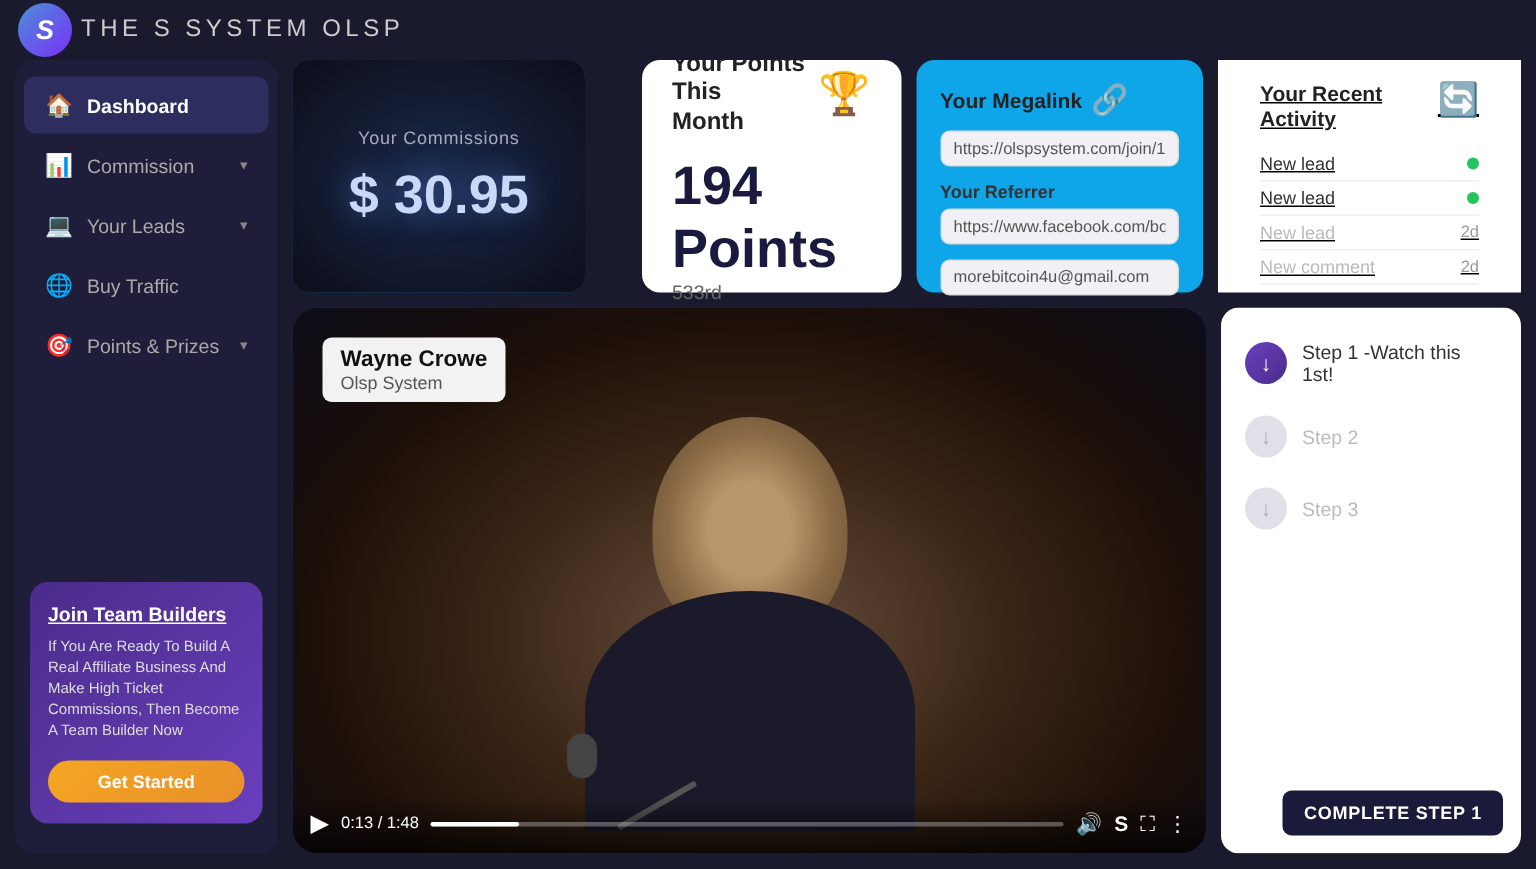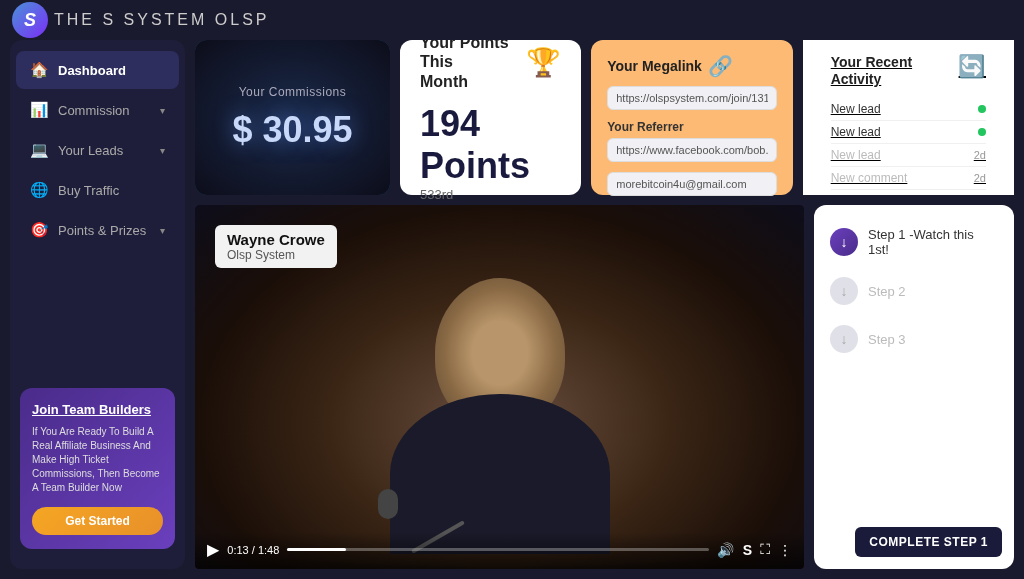--- a/index.html
+++ b/index.html
@@ -180,20 +180,21 @@
 
     
     .points-card {
       flex: 1;
       background: #fff;
       border-radius: 12px;
       padding: 16px 20px;
       display: flex;
       flex-direction: column;
       justify-content: center;
+      margin-left: 28px;
     }
     .points-header {
       display: flex;
       align-items: center;
       gap: 8px;
       margin-bottom: 12px;
     }
     .points-title {
       font-size: 16px;
       font-weight: 700;
@@ -209,21 +210,21 @@
       color: #1a1a3e;
     }
     .points-rank {
       font-size: 13px;
       color: #666;
     }
 
     
     .megalink-card {
       flex: 1.2;
-      background: #fdba74;
+      background: #0ea5e9;
       border-radius: 12px;
       padding: 14px 16px;
     }
     .megalink-title {
       font-size: 14px;
       font-weight: 700;
       color: #222;
       margin-bottom: 8px;
       display: flex;
       align-items: center;
@@ -300,21 +301,21 @@
       flex: 1;
       display: flex;
       gap: 10px;
       overflow: hidden;
     }
 
     
     .video-container {
       flex: 1;
       background: #4c1d95;
-      border-radius: 4px;
+      border-radius: 17px;
       position: relative;
       overflow: hidden;
     }
     .video-bg {
       position: absolute;
       inset: 0;
       background: linear-gradient(135deg, #1a2a3a 0%, #0d1520 40%, #2a1a0a 100%);
     }
     .video-overlay-text {
       position: absolute;

